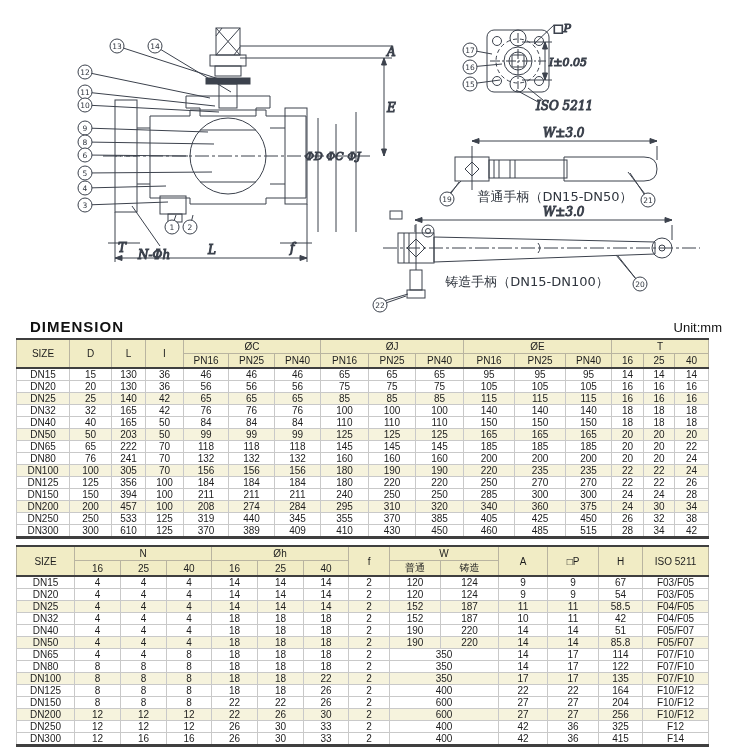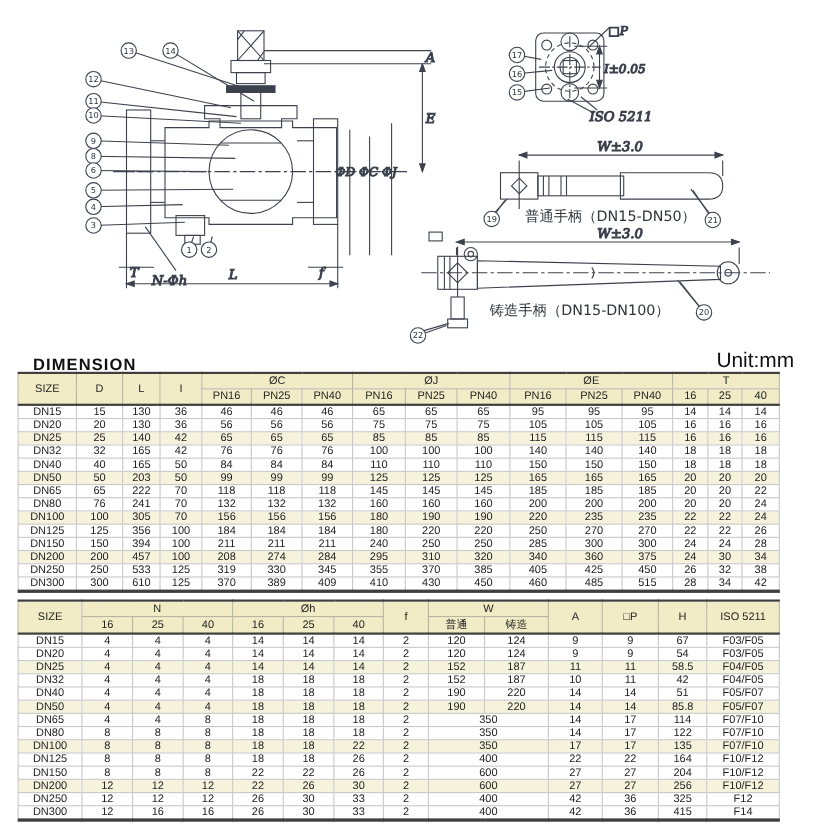--- a/index.html
+++ b/index.html
@@ -5,21 +5,21 @@
   html,body{margin:0;padding:0;background:#fff;}
   .page{position:relative;width:750px;height:752px;background:#fff;overflow:hidden;
         font-family:"Liberation Sans",sans-serif;color:#1d1d1d;}
   svg text{font-family:"DejaVu Serif",serif;}
   svg .cjk{font-family:"DejaVu Sans",sans-serif;font-style:normal;}
   svg .dim{font-style:italic;fill:#2f353e;}
   svg .bal{font-family:"DejaVu Sans",sans-serif;font-style:normal;fill:#2f353e;font-size:7.5px;}
   .hdrline{position:absolute;left:30px;width:692px;top:318px;display:flex;
            justify-content:space-between;align-items:flex-end;text-align:right;}
   .hdrline .title{font-size:15px;font-weight:600;letter-spacing:1px;color:#111;}
-  .hdrline .unit{font-size:19px;color:#111;}
+  .hdrline .unit{font-size:13px;color:#111;}
   table.spec{border-collapse:collapse;table-layout:fixed;width:692px;position:absolute;left:16px;
              font-size:10px;color:#1d1d1d;border-radius:17px;}
   table.spec th,table.spec td{border:1px solid #b9b4a0;padding:0;text-align:center;
              white-space:nowrap;overflow:hidden;}
   table.spec thead th{background:#f1ecc5;font-weight:normal;height:13px;font-size:10px;}
   table.spec tbody td{height:11px;background:#fff;border-color:#c9c9c9;}
   table.spec tbody tr.hl td{background:#f6f3dd;}
   table.spec{border-top:2px solid #3f3f3f;border-bottom:3px solid #3f3f3f;}
   table.spec thead{border-bottom:2px solid #3f3f3f;}
   #table1{top:338px;}
@@ -505,21 +505,21 @@
           <td>24</td>
           <td>30</td>
           <td>34</td>
         </tr>
         <tr>
           <td>DN250</td>
           <td>250</td>
           <td>533</td>
           <td>125</td>
           <td>319</td>
-          <td>330</td>
+          <td>440</td>
           <td>345</td>
           <td>355</td>
           <td>370</td>
           <td>385</td>
           <td>405</td>
           <td>425</td>
           <td>450</td>
           <td>26</td>
           <td>32</td>
           <td>38</td>

